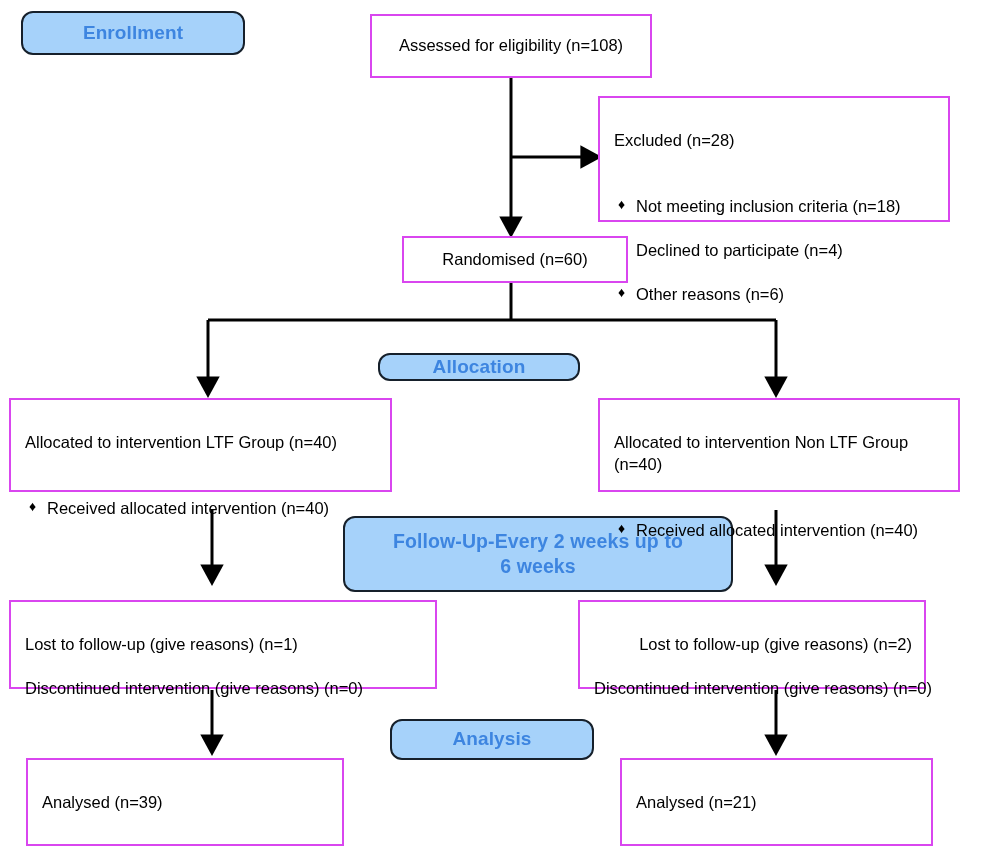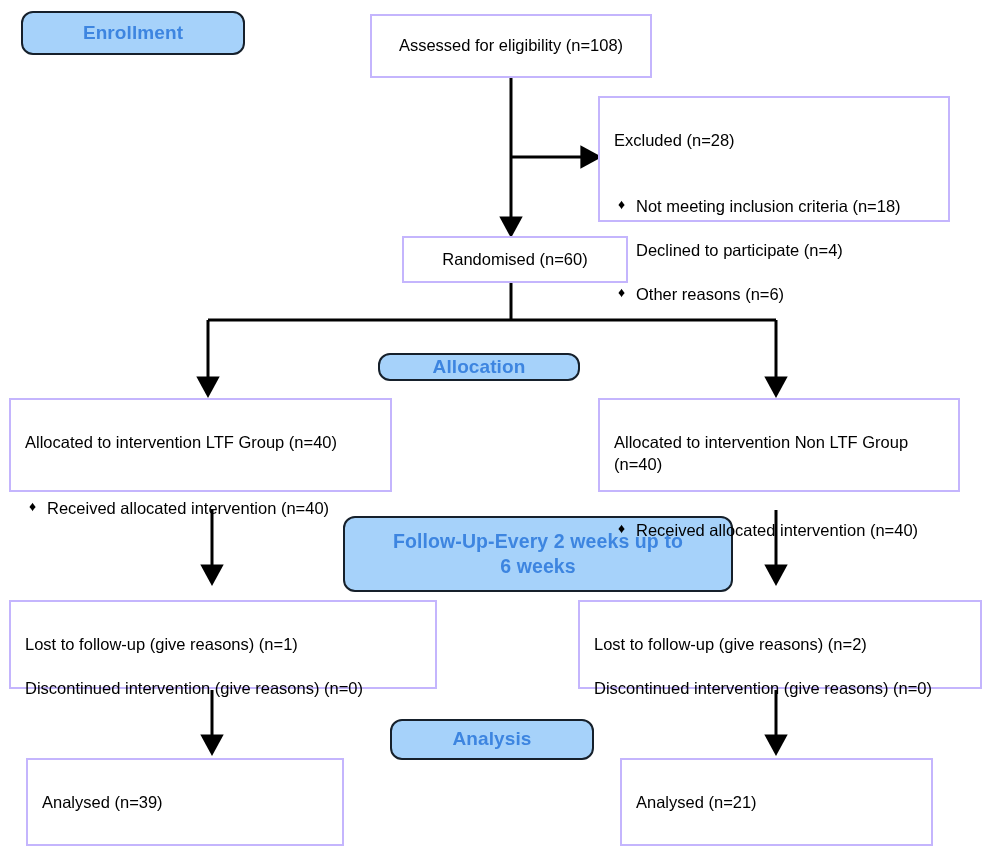--- a/index.html
+++ b/index.html
@@ -21,21 +21,21 @@
     left: 0;
     top: 0;
     width: 1000px;
     height: 849px;
     pointer-events: none;
   }
   .node {
     position: absolute;
     box-sizing: border-box;
     background: #ffffff;
-    border: 2px solid #c4b5fd;
+    border: 2px solid #d946ef;
     color: #000000;
     font-size: 16.5px;
     line-height: 1.33;
     padding: 10px 12px 8px 14px;
     white-space: pre-line;
   }
   .node.center {
     display: flex;
     align-items: center;
     justify-content: center;
@@ -150,21 +150,21 @@
     <ul class="bullets">
       <li>Received allocated intervention (n=40)</li>
     </ul>
   </div>
 
   <div class="node" style="left:9px; top:600px; width:428px; height:89px;">
     <div class="plain-line">Lost to follow-up (give reasons) (n=1)</div>
     <div class="plain-line">Discontinued intervention (give reasons) (n=0)</div>
   </div>
 
-  <div class="node" style="left:578px; top:600px; width:404px; height:89px;">
+  <div class="node" style="left:578px; top:600px; width:348px; height:89px;text-align:right;">
     <div class="plain-line">Lost to follow-up (give reasons) (n=2)</div>
     <div class="plain-line">Discontinued intervention (give reasons) (n=0)</div>
   </div>
 
   <div class="node" style="left:26px; top:758px; width:318px; height:88px;">
     <div class="plain-line">Analysed (n=39)</div>
   </div>
 
   <div class="node" style="left:620px; top:758px; width:313px; height:88px;">
     <div class="plain-line">Analysed (n=21)</div>

